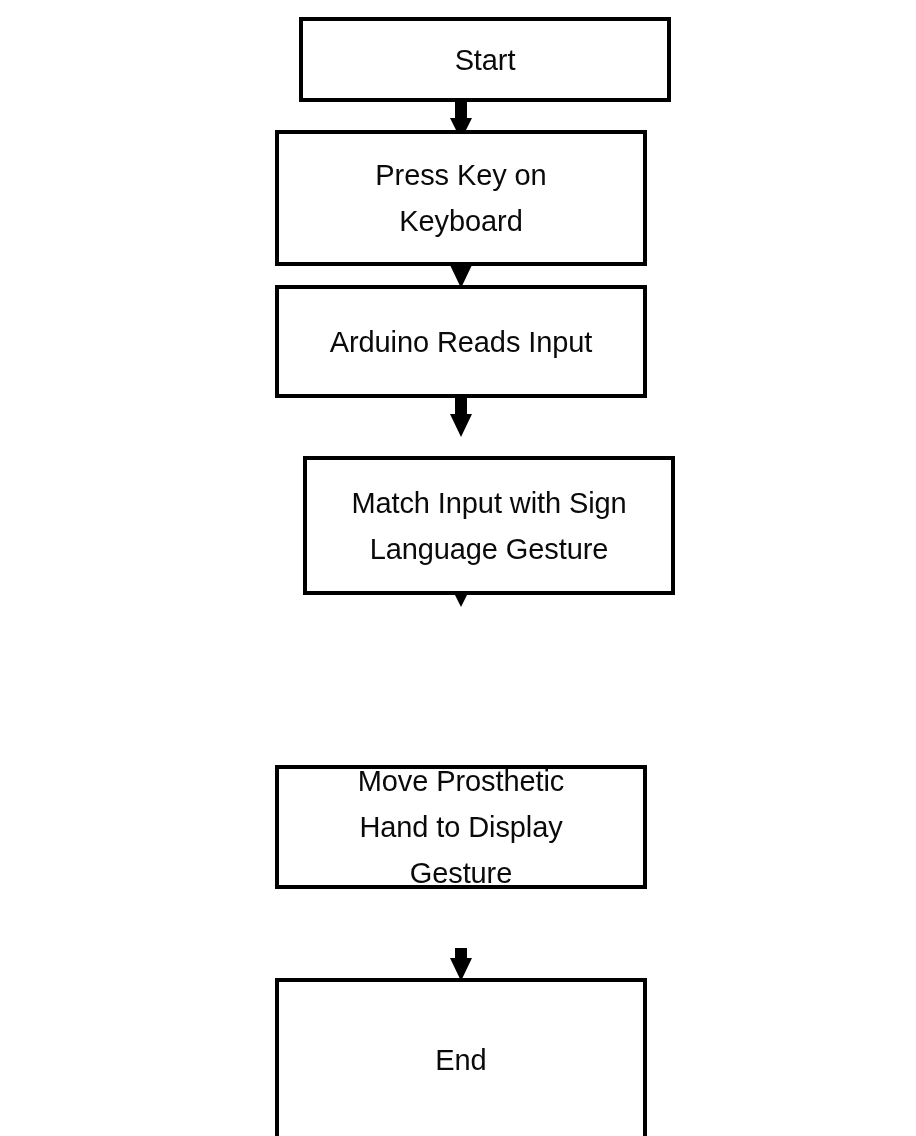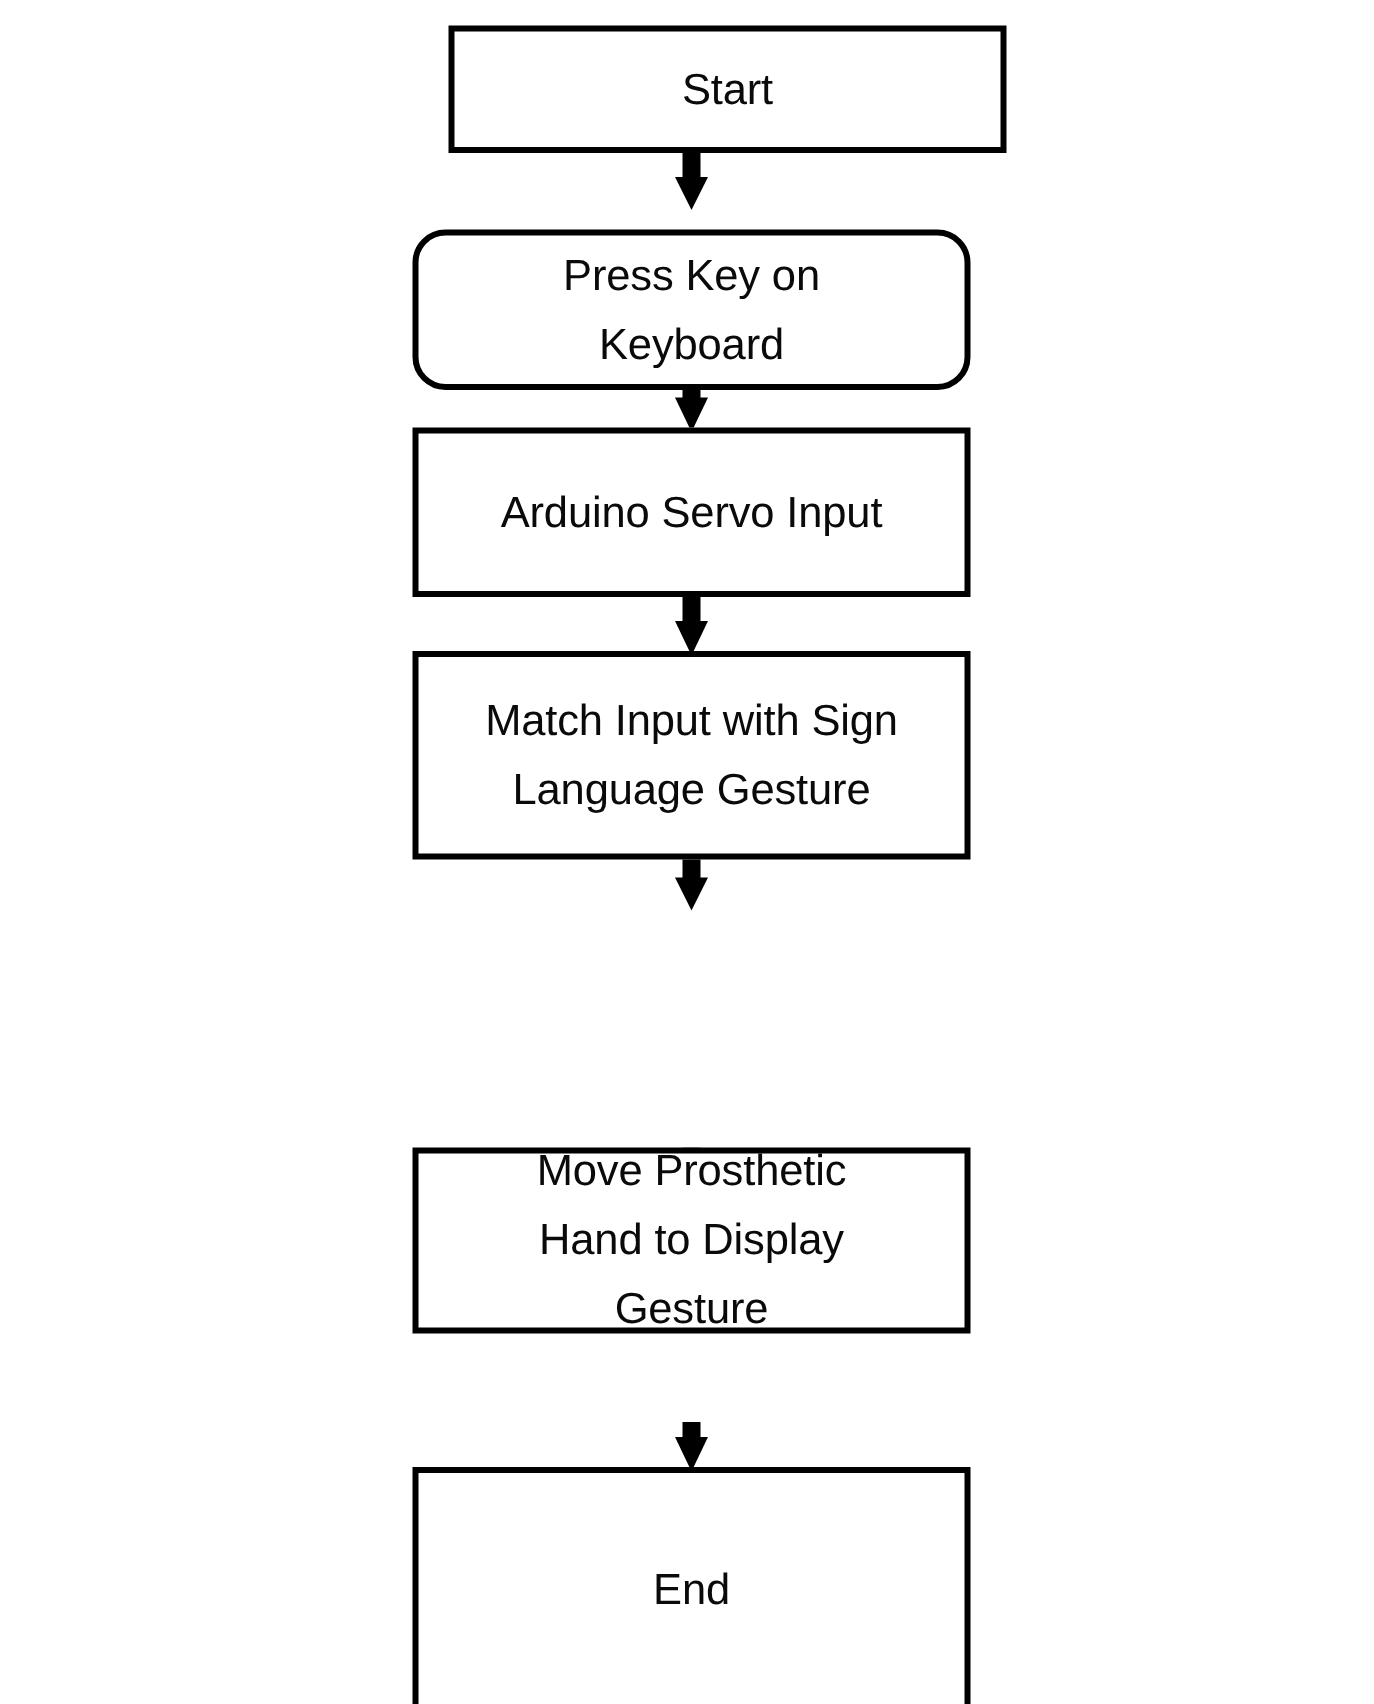--- a/index.html
+++ b/index.html
@@ -77,30 +77,30 @@
     <g>
       <rect x="455" y="948" width="12" height="14" fill="#000000"></rect>
       <polygon points="450,958 472,958 461,981" fill="#000000"></polygon>
     </g>
   </svg>
 
   <div class="node" style="top:17px; height:85px;margin-left:24px;">
     <span class="node-label">Start</span>
   </div>
 
-  <div class="node" style="top:153px; height:107px;border-radius:22px;">
+  <div class="node" style="top:130px; height:136px;">
     <span class="node-label">Press Key on
 Keyboard</span>
   </div>
 
   <div class="node" style="top:285px; height:113px;">
-    <span class="node-label">Arduino Servo Input</span>
+    <span class="node-label">Arduino Reads Input</span>
   </div>
 
-  <div class="node" style="top:434px; height:139px;">
+  <div class="node" style="top:456px; height:139px;margin-left:28px;">
     <span class="node-label">Match Input with Sign
 Language Gesture</span>
   </div>
 
 
   <div class="node" style="top:765px; height:124px;">
     <span class="node-label">Move Prosthetic
 Hand to Display
 Gesture</span>
   </div>

